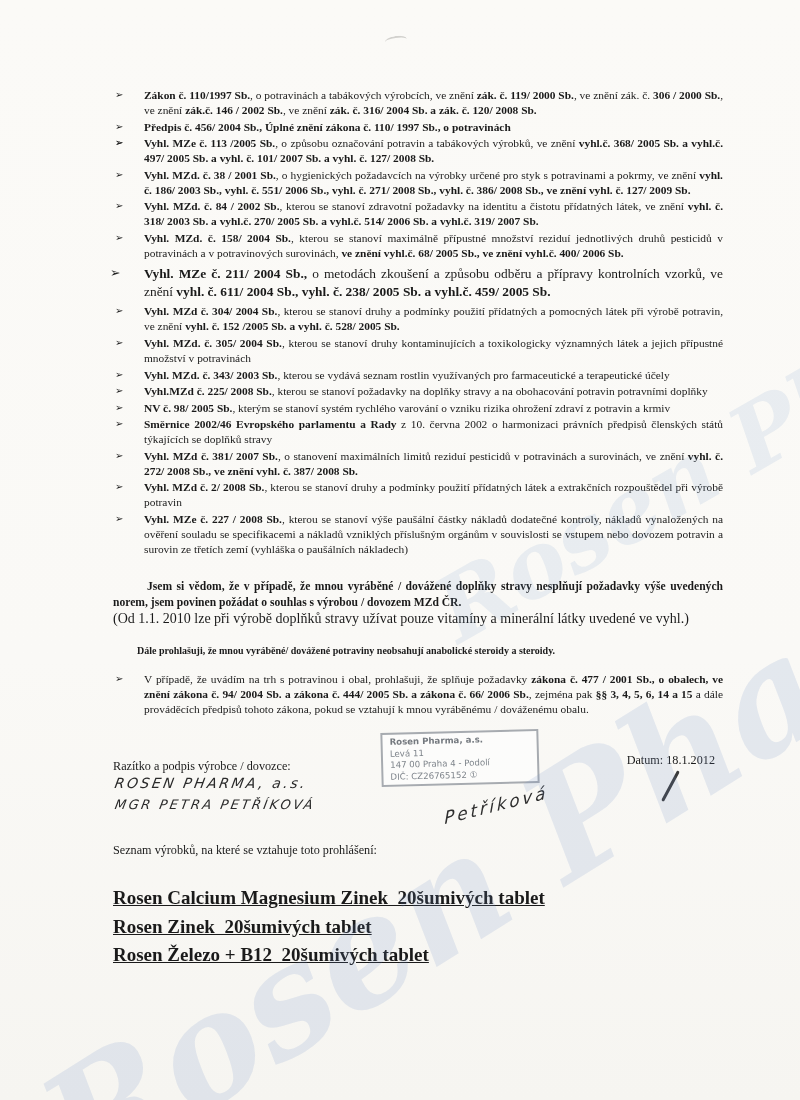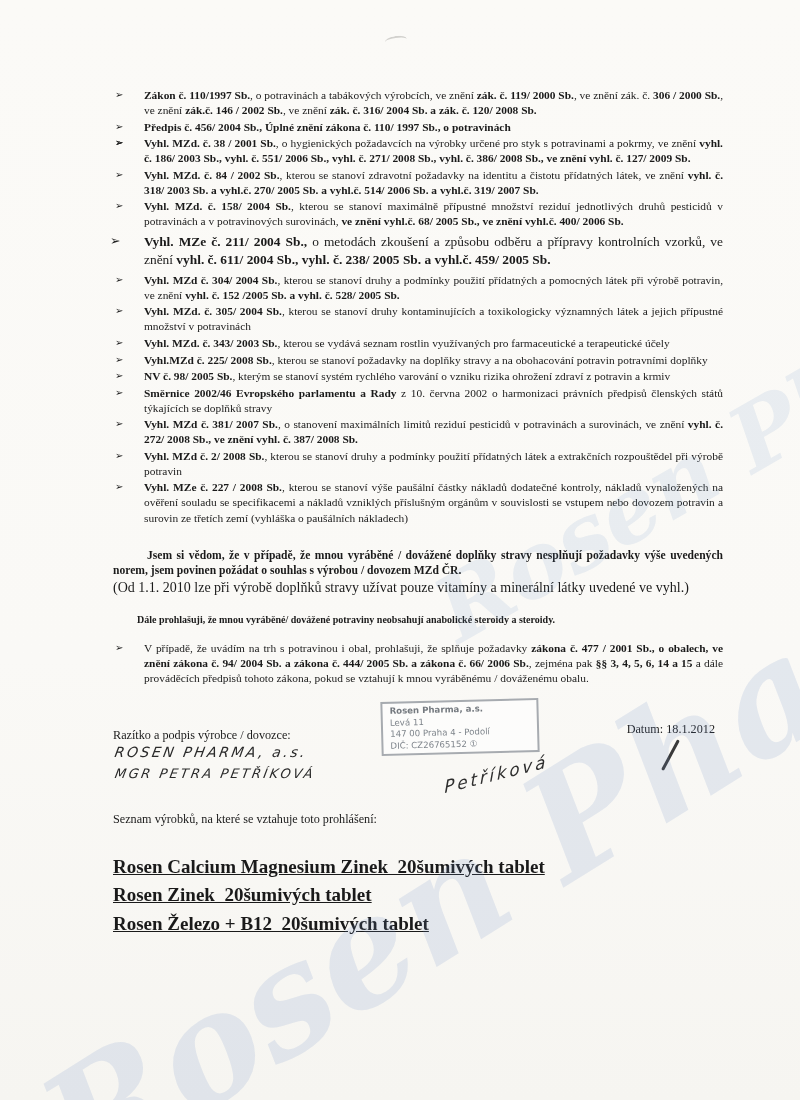--- a/index.html
+++ b/index.html
@@ -92,21 +92,21 @@
   <div class="top-mark"></div>
   <div class="watermark w1">Rosen Pharma a.s.</div>
   <div class="watermark w2">Rosen Pharma a.s.</div>
 
   <div class="content">
 
     <ul class="reg-list">
         <li class="reg-item"><span class="bullet">➢</span><span><span class="b">Zákon č. 110/1997 Sb.</span><span>, o potravinách a tabákových výrobcích, ve znění </span><span class="b">zák. č. 119/ 2000 Sb.</span><span>, ve znění zák. č. </span><span class="b">306 / 2000 Sb.</span><span>, ve znění </span><span class="b">zák.č. 146 / 2002 Sb.</span><span>, ve znění </span><span class="b">zák. č. 316/ 2004 Sb. a zák. č. 120/ 2008 Sb.</span></span></li>
         <li class="reg-item"><span class="bullet">➢</span><span><span class="b">Předpis č. 456/ 2004 Sb., Úplné znění zákona č. 110/ 1997 Sb., o potravinách</span></span></li>
         <li class="reg-item"><span class="bullet">➢</span></li>
-        <li class="reg-item"><span class="bullet">➢</span></li>
+        <li class="reg-item"><span class="bullet">➢</span><span><span class="b">Vyhl. MZe č. 113 /2005 Sb.</span><span>, o způsobu označování potravin a tabákových výrobků, ve znění </span><span class="b">vyhl.č. 368/ 2005 Sb. a vyhl.č. 497/ 2005 Sb. a vyhl. č. 101/ 2007 Sb. a vyhl. č. 127/ 2008 Sb.</span></span></li>
         <li class="reg-item"><span class="bullet">➢</span><span><span class="b">Vyhl. MZd. č. 38 / 2001 Sb.</span><span>, o hygienických požadavcích na výrobky určené pro styk s potravinami a pokrmy, ve znění </span><span class="b">vyhl. č. 186/ 2003 Sb., vyhl. č. 551/ 2006 Sb., vyhl. č. 271/ 2008 Sb., vyhl. č. 386/ 2008 Sb., ve znění vyhl. č. 127/ 2009 Sb.</span></span></li>
         <li class="reg-item"><span class="bullet">➢</span><span><span class="b">Vyhl. MZd. č. 84 / 2002 Sb.</span><span>, kterou se stanoví zdravotní požadavky na identitu a čistotu přídatných látek, ve znění </span><span class="b">vyhl. č. 318/ 2003 Sb. a vyhl.č. 270/ 2005 Sb. a vyhl.č. 514/ 2006 Sb. a vyhl.č. 319/ 2007 Sb.</span></span></li>
         <li class="reg-item"><span class="bullet">➢</span><span><span class="b">Vyhl. MZd. č. 158/ 2004 Sb.</span><span>, kterou se stanoví maximálně přípustné množství reziduí jednotlivých druhů pesticidů v potravinách a v potravinových surovinách, </span><span class="b">ve znění vyhl.č. 68/ 2005 Sb., ve znění vyhl.č. 400/ 2006 Sb.</span></span></li>
         <li class="reg-item large"><span class="bullet">➢</span><span><span class="b">Vyhl. MZe č. 211/ 2004 Sb.,</span><span> o metodách zkoušení a způsobu odběru a přípravy kontrolních vzorků, ve znění </span><span class="b">vyhl. č. 611/ 2004 Sb., vyhl. č. 238/ 2005 Sb. a vyhl.č. 459/ 2005 Sb.</span></span></li>
         <li class="reg-item"><span class="bullet">➢</span><span><span class="b">Vyhl. MZd č. 304/ 2004 Sb.</span><span>, kterou se stanoví druhy a podmínky použití přídatných a pomocných látek při výrobě potravin, ve znění </span><span class="b">vyhl. č. 152 /2005 Sb. a vyhl. č. 528/ 2005 Sb.</span></span></li>
         <li class="reg-item"><span class="bullet">➢</span><span><span class="b">Vyhl. MZd. č. 305/ 2004 Sb.</span><span>, kterou se stanoví druhy kontaminujících a toxikologicky významných látek a jejich přípustné množství v potravinách</span></span></li>
         <li class="reg-item"><span class="bullet">➢</span><span><span class="b">Vyhl. MZd. č. 343/ 2003 Sb.</span><span>, kterou se vydává seznam rostlin využívaných pro farmaceutické a terapeutické účely</span></span></li>
         <li class="reg-item"><span class="bullet">➢</span><span><span class="b">Vyhl.MZd č. 225/ 2008 Sb.</span><span>, kterou se stanoví požadavky na doplňky stravy a na obohacování potravin potravními doplňky</span></span></li>
         <li class="reg-item"><span class="bullet">➢</span><span><span class="b">NV č. 98/ 2005 Sb.</span><span>, kterým se stanoví systém rychlého varování o vzniku rizika ohrožení zdraví z potravin a krmiv</span></span></li>
         <li class="reg-item"><span class="bullet">➢</span><span><span class="b">Směrnice 2002/46 Evropského parlamentu a Rady</span><span> z 10. června 2002 o harmonizaci právních předpisů členských států týkajících se doplňků stravy</span></span></li>

